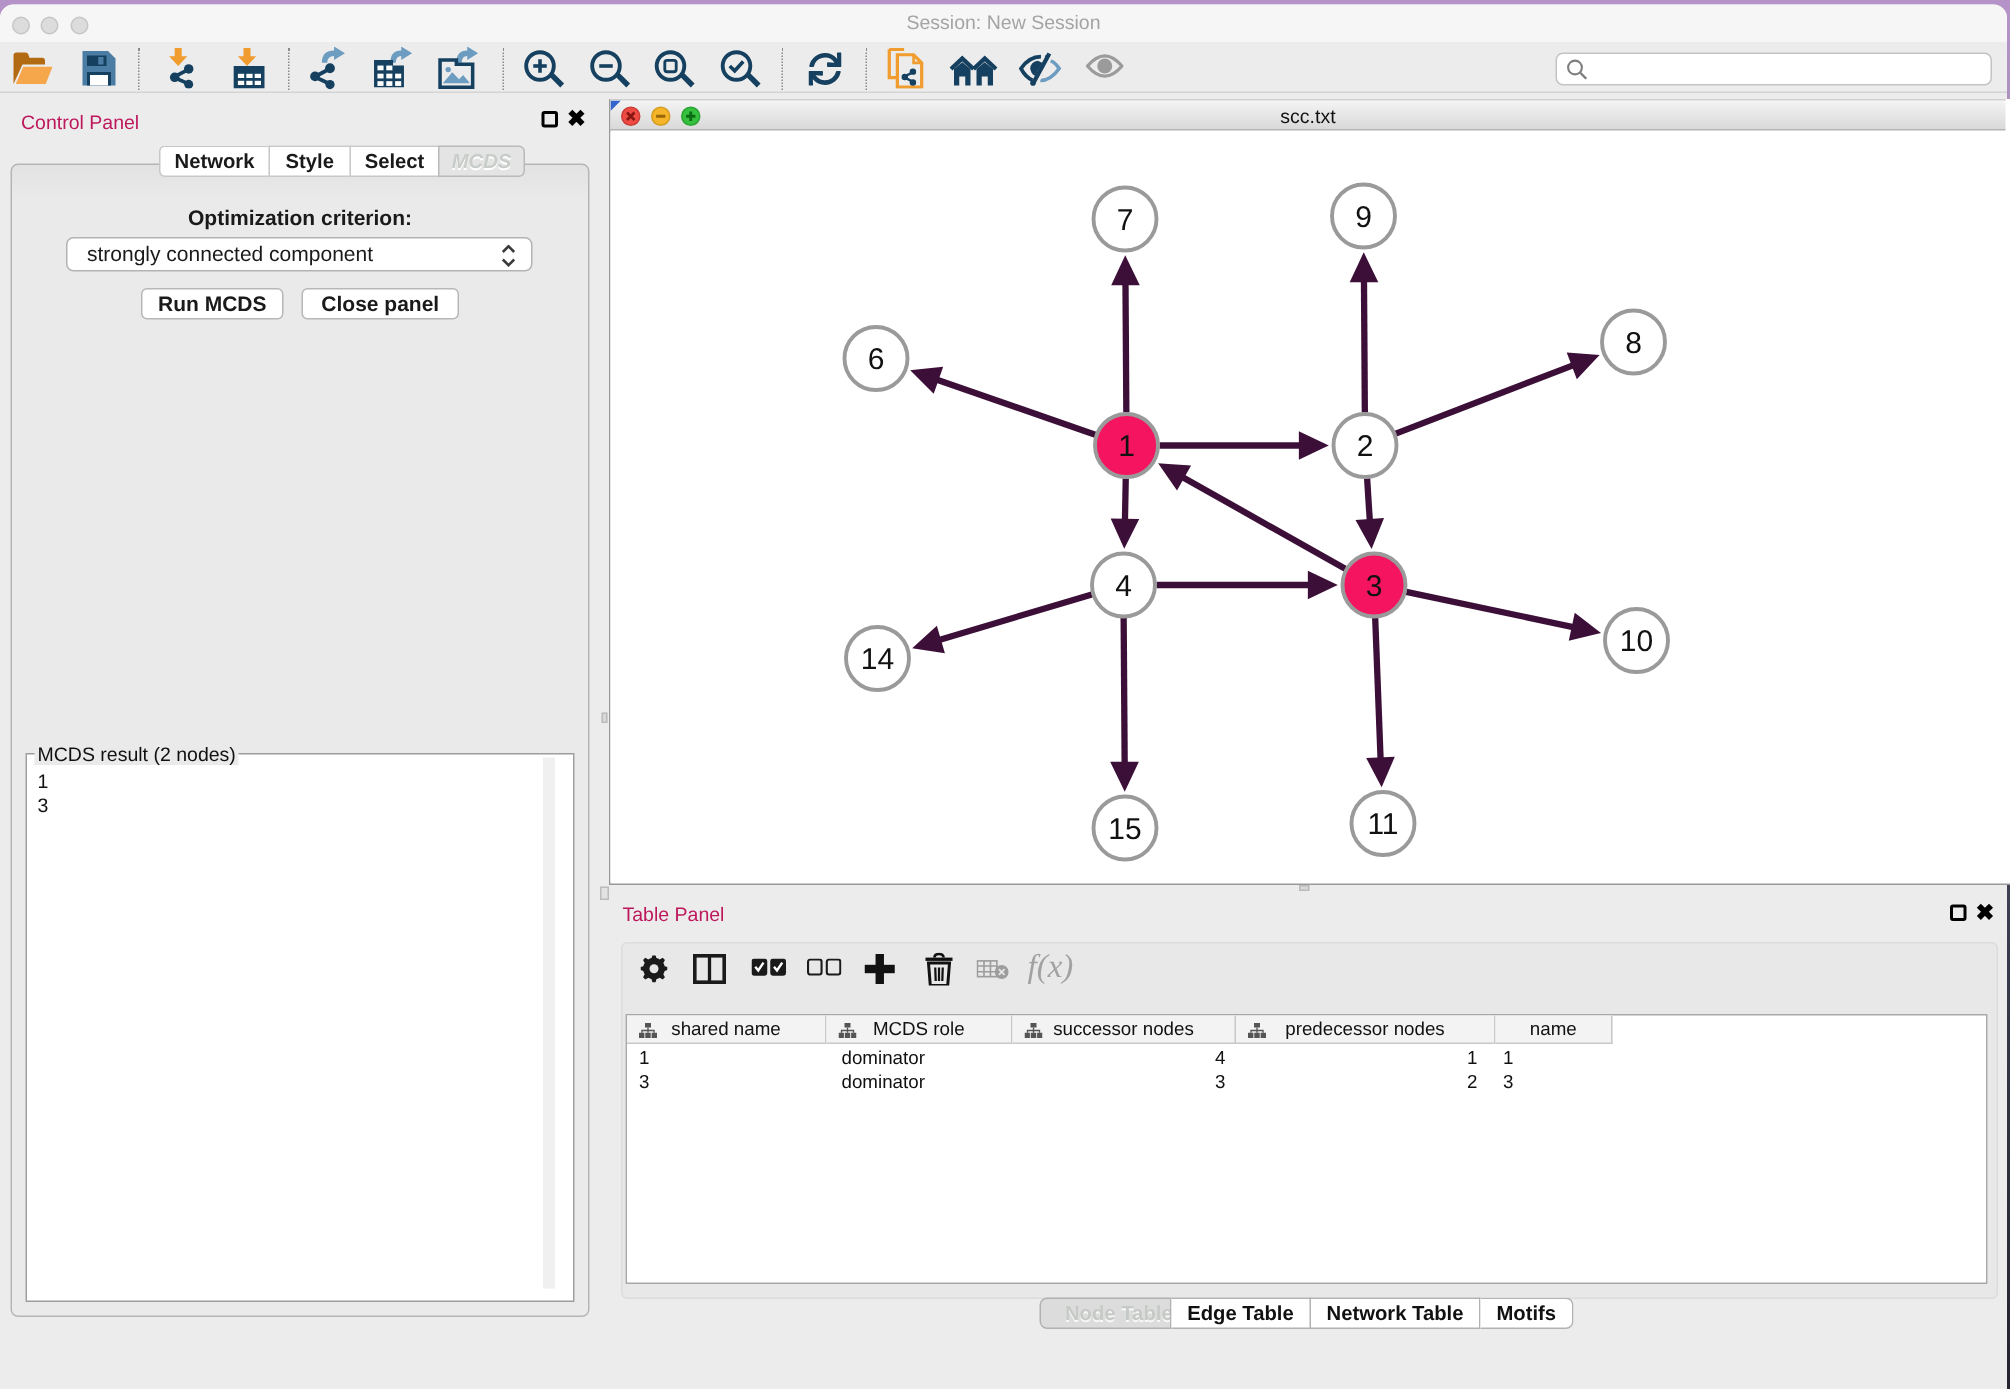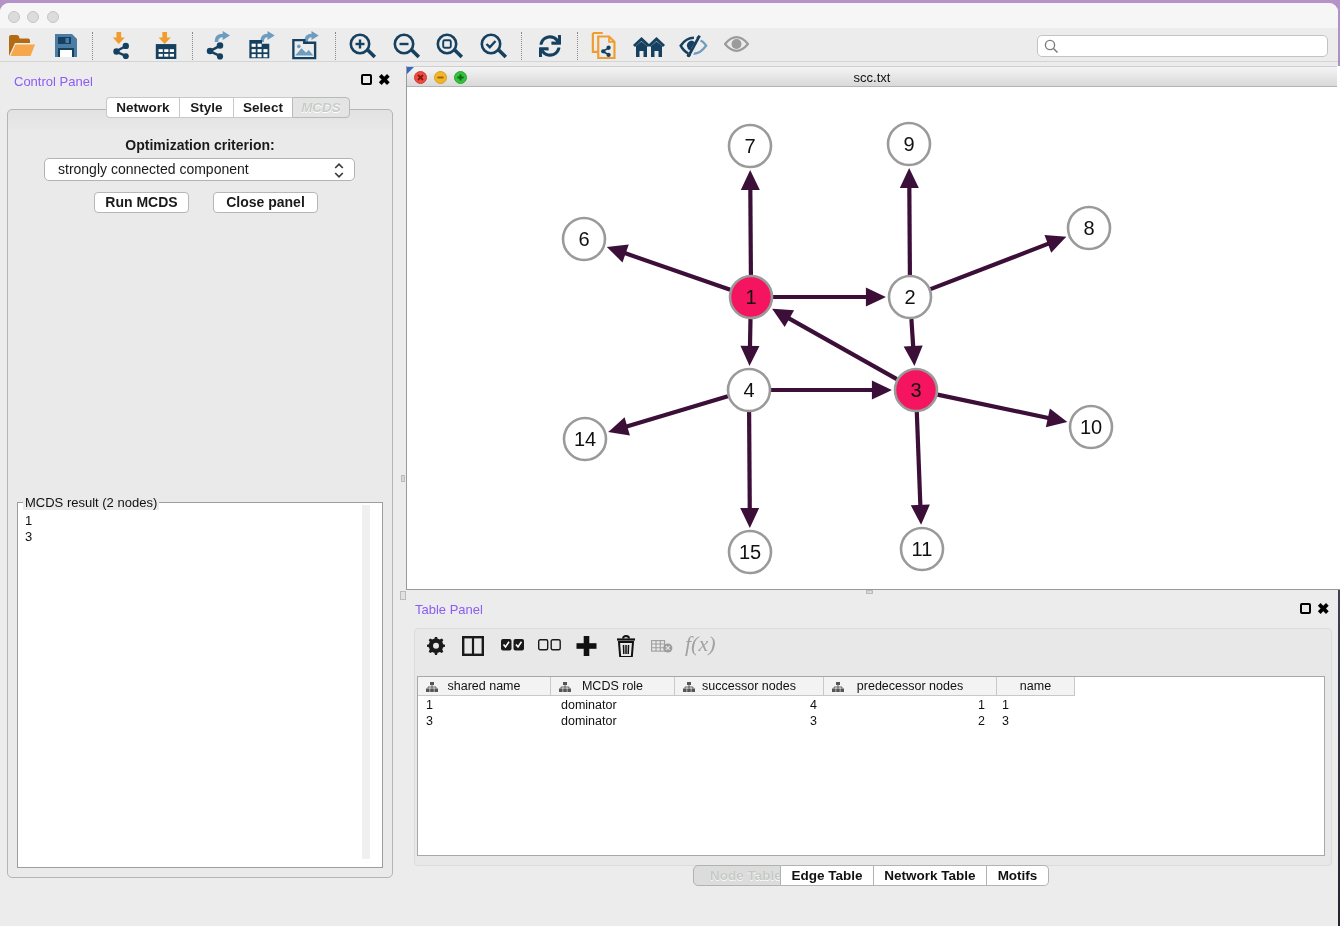--- a/index.html
+++ b/index.html
@@ -17,21 +17,21 @@
 
 .toolbar { position:absolute; left:0; top:25px; width:1338px; height:34px;
   background:#ececec; border-bottom:1px solid #d4d4d4; }
 .sep { position:absolute; top:4px; height:28px; width:0;
   border-left:1px dotted #8a8a8a; }
 .ticon { position:absolute; top:3px; }
 .search { position:absolute; left:1037px; top:7px; width:291px; height:22px;
   background:#fff; border:1px solid #c3c3c3; border-radius:5px; }
 
 .cpanel { position:absolute; left:0; top:60px; width:400px; height:825px; background:#ececec; }
-.phead  { font-size:13px; color:#8b5cf6; }
+.phead  { font-size:13px; color:#be185d; }
 .float-btn { position:absolute; width:11px; height:11px; border:2px solid #000; border-radius:2px; }
 .close-x  { position:absolute; font-size:15px; font-weight:bold; color:#000; line-height:11px; }
 .tabs { position:absolute; left:78px; top:34px; height:21px; display:flex;margin-left:28px; }
 .tab { height:21px; font-size:13.5px; font-weight:bold; color:#1a1a1a; background:#fff;
   border:1px solid #c8c8c8; border-right:none; text-align:center; line-height:20px; }
 .tab.first { border-radius:4px 0 0 4px; }
 .tab.sel { background:#e4e4e4; color:#c9cdc9; text-shadow:0 1px 0 #fff;
   border:1px solid #b9b9b9; border-radius:0 4px 4px 0; }
 .tabbox { position:absolute; left:7px; top:46px; width:386px; height:769px;
   background:linear-gradient(180deg,#e2e2e2 0px,#e6e6e6 12px,#eaeaea 22px,#eaeaea 100%);
@@ -84,20 +84,21 @@
 .sbtn { position:absolute; background:#f8f8f8; border:1px solid #9a9a9a; }
 </style>
 </head>
 <body>
 <div class="win">
 
   <div class="titlebar">
     <div class="tl" style="left:8px;"></div>
     <div class="tl" style="left:27px;"></div>
     <div class="tl" style="left:47px;"></div>
+    <div class="title">Session: New Session</div>
   </div>
 
   <div class="toolbar" id="toolbar">
 
     <svg class="ticon" style="left:8px;top:6px;" width="28" height="24" viewBox="0 0 28 24">
       <path d="M1 22 L1 3 Q1 1 3 1 L9 1 Q10.5 1 11 2.5 L11.6 4.5 L20 4.5 Q22 4.5 22 6.5 L22 9 L7 9 Z" fill="#b36b13"></path>
       <path d="M7.5 10.5 L27 10.5 L22.5 22 L2.5 22 Z" fill="#f6a64b"></path>
     </svg>
 
     <svg class="ticon" style="left:54px;top:5px;" width="24" height="25" viewBox="0 0 24 25">
@@ -259,21 +260,21 @@
       <div class="tab sel" style="width:58px;font-style:italic;">MCDS</div>
     </div>
     <div class="opt-label">Optimization criterion:</div>
     <div class="combo">strongly connected component
       <svg width="10" height="15" viewBox="0 0 10 15" style="position:absolute;right:10px;top:4px;">
         <path d="M1.2 5 L5 1.2 L8.8 5" fill="none" stroke="#3a3a3a" stroke-width="1.7"></path>
         <path d="M1.2 10 L5 13.8 L8.8 10" fill="none" stroke="#3a3a3a" stroke-width="1.7"></path>
       </svg>
     </div>
     <div class="btn" style="left:94px;top:129px;width:95px;">Run MCDS</div>
-    <div class="btn" style="left:201px;top:129px;width:105px;margin-left:12px;">Close panel</div>
+    <div class="btn" style="left:201px;top:129px;width:105px;">Close panel</div>
     <div class="fieldset">
       <div class="legend">MCDS result (2 nodes)</div>
       <div class="vals">1<br>3</div>
       <div class="fscroll"></div>
     </div>
   </div>
 
   <div class="vdiv"></div>
   <div class="grip-v"></div>
 

